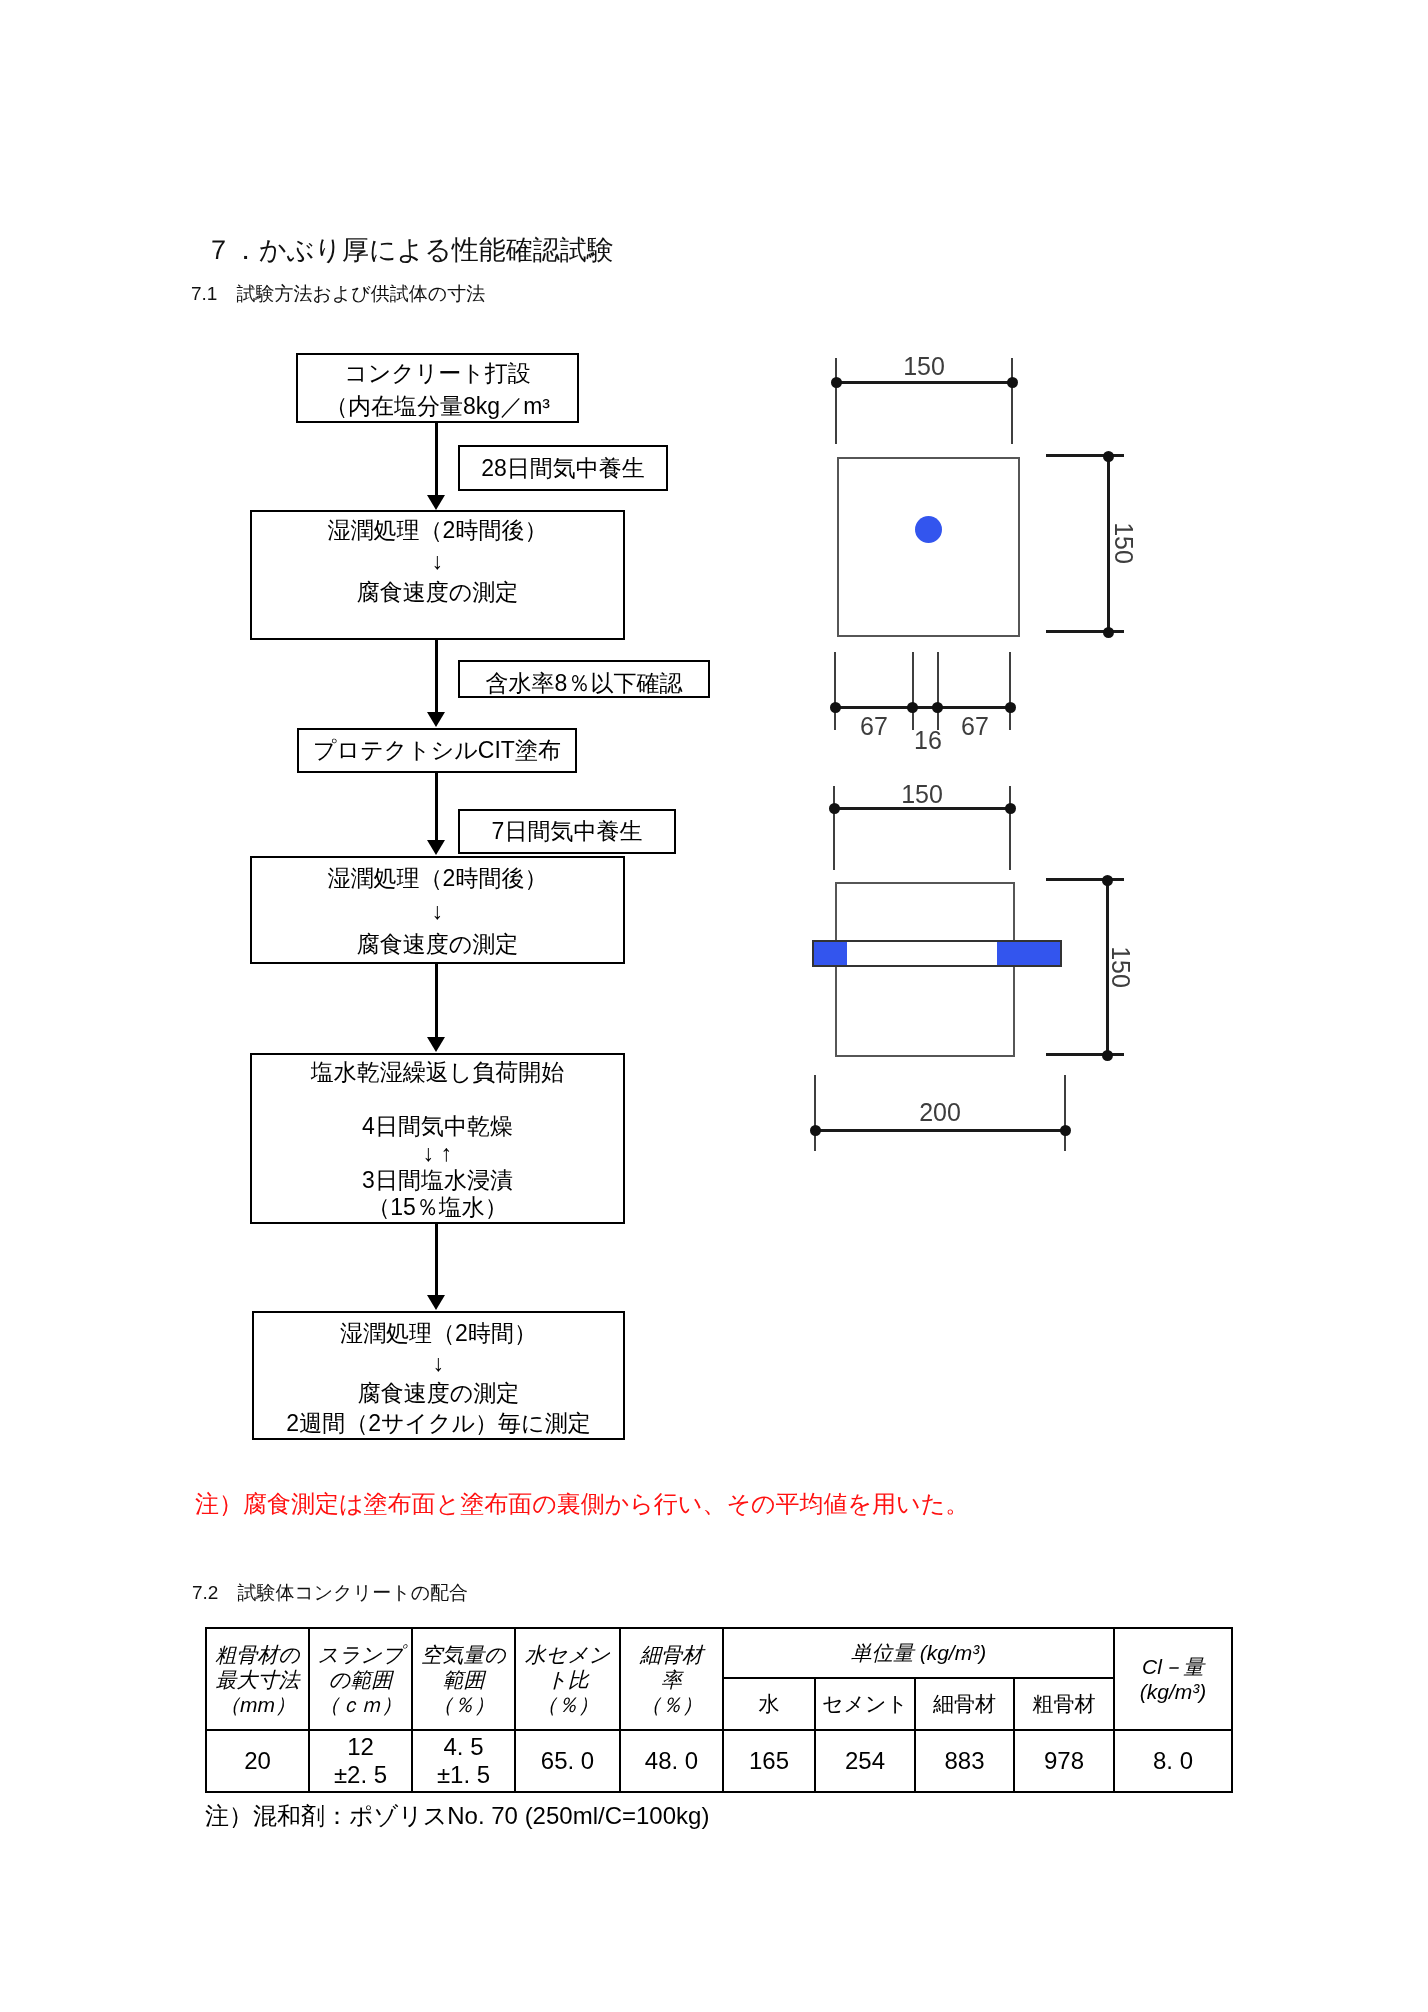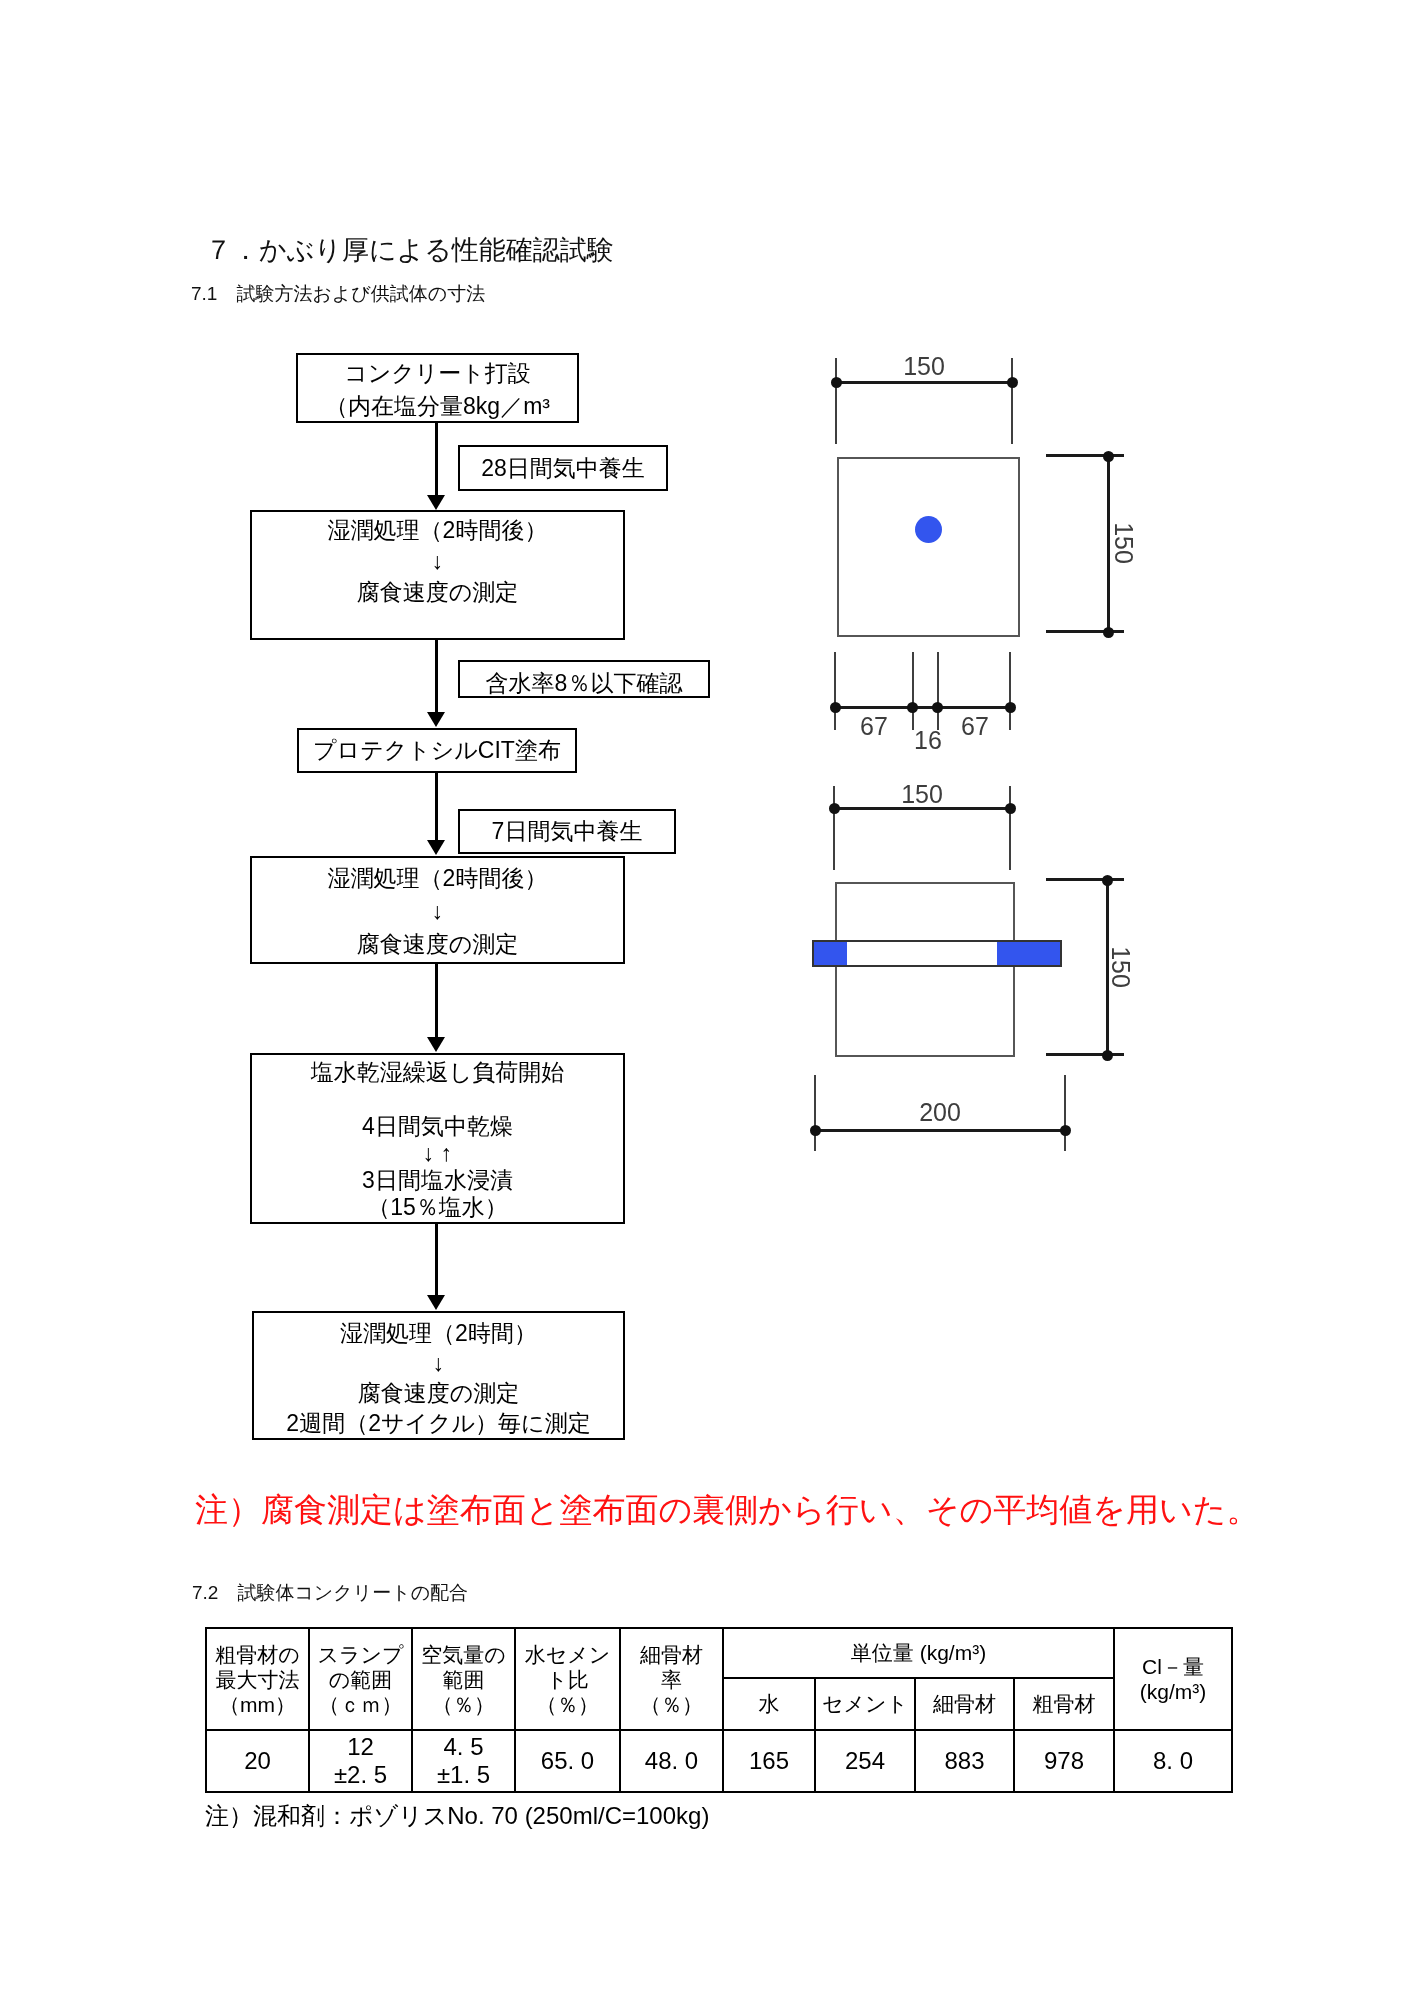--- a/index.html
+++ b/index.html
@@ -148,39 +148,39 @@
 <div class="dot" style="left:1102px;top:1050px;"></div>
 <div class="dlabel rot" style="left:1087px;top:954px;width:70px;height:26px;">150</div>
 
 <div class="tick" style="left:814px;top:1075px;width:2px;height:76px;"></div>
 <div class="tick" style="left:1064px;top:1075px;width:2px;height:76px;"></div>
 <div class="dline" style="left:815px;top:1129px;width:251px;height:3px;"></div>
 <div class="dot" style="left:810px;top:1125px;"></div>
 <div class="dot" style="left:1060px;top:1125px;"></div>
 <div class="dlabel" style="left:895px;top:1098px;width:90px;">200</div>
 
-<div class="note" style="left: 195px; top: 1488px; font-size: 33px; color: rgb(255, 17, 17);">注）腐食測定は塗布面と塗布面の裏側から行い、その平均値を用いた。</div>
+<div class="note" style="left: 195px; top: 1488px; font-size: 24px; color: rgb(255, 17, 17);">注）腐食測定は塗布面と塗布面の裏側から行い、その平均値を用いた。</div>
 
 <div class="hd" style="left:192px;top:1580px;">7.2　試験体コンクリートの配合</div>
 
 <table class="spec-table">
   <colgroup>
     <col style="width:103px">
       <col style="width:103px">
       <col style="width:103px">
       <col style="width:105px">
       <col style="width:103px">
     <col style="width:92px">
       <col style="width:100px">
       <col style="width:99px">
       <col style="width:100px">
       <col style="width:118px">
   </colgroup>
   <tbody>
-      <tr style="height:50px;">
+      <tr style="height:50px;font-style:italic;">
     <th rowspan="2">
       <div class="ln">粗骨材の</div>
       <div class="ln">最大寸法</div>
       <div class="ln">（mm）</div>
     </th>
     <th rowspan="2">
       <div class="ln">スランプ</div>
       <div class="ln">の範囲</div>
       <div class="ln">（ｃｍ）</div>
     </th>

